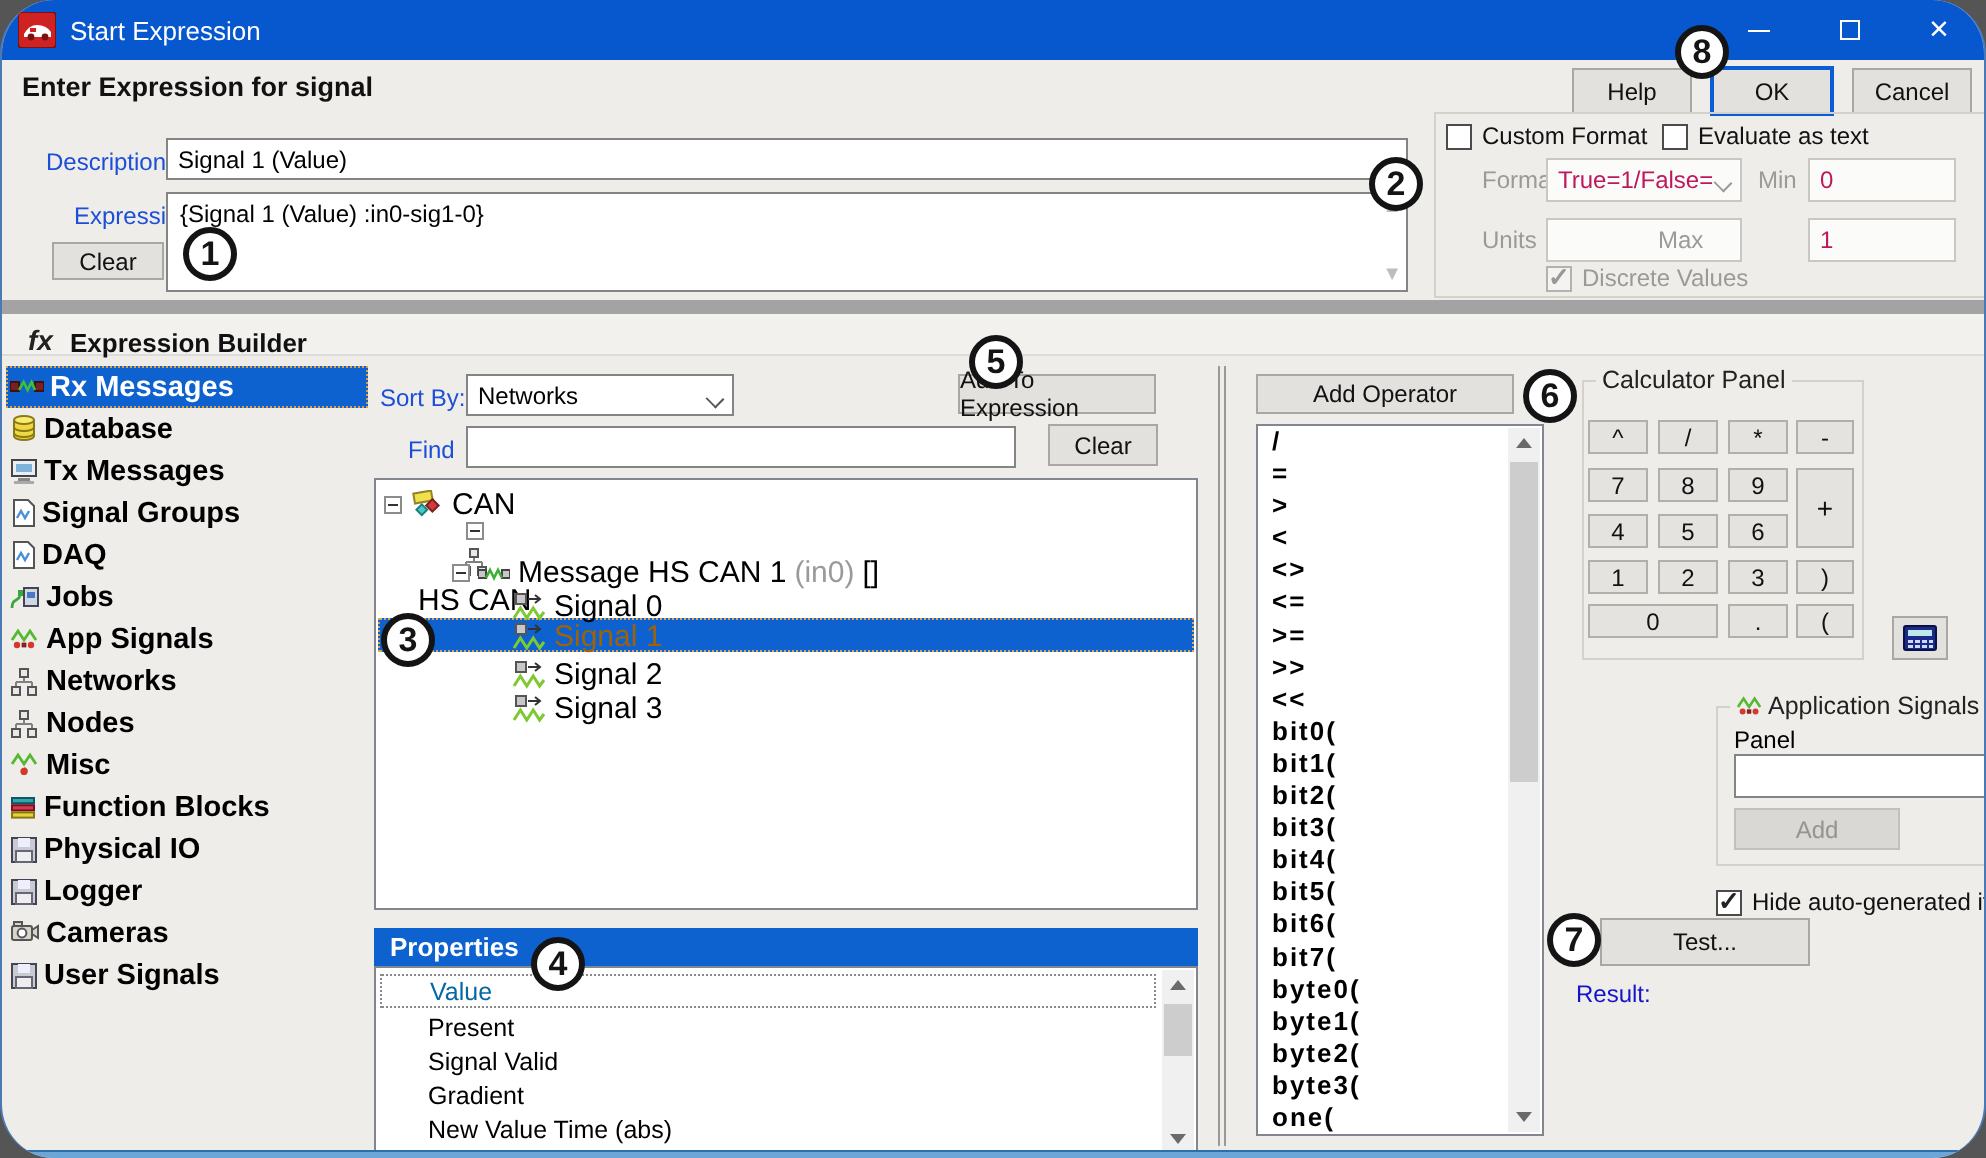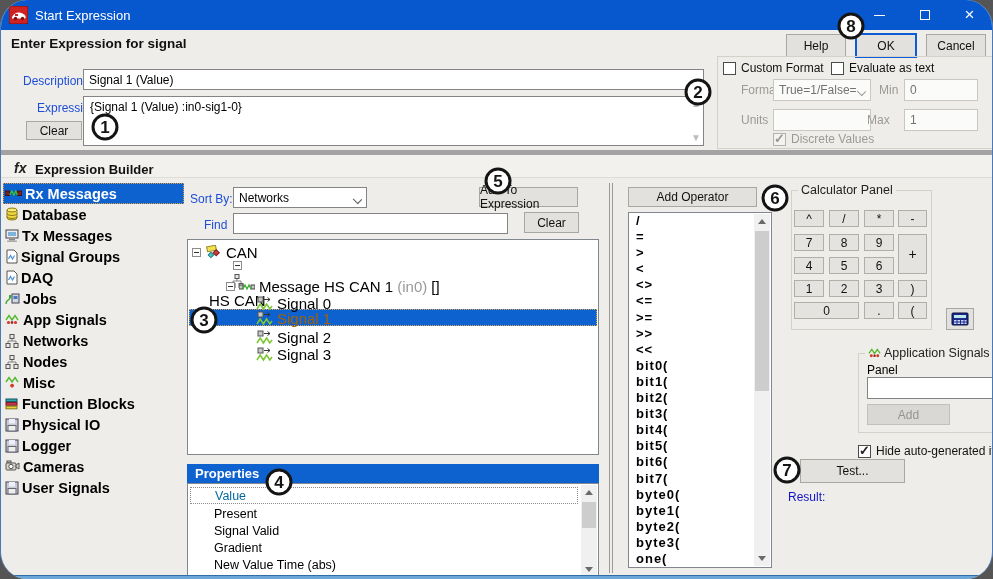--- a/index.html
+++ b/index.html
@@ -43,31 +43,31 @@
   .fmt-group { position:absolute; left:716px; top:56px; width:292px; height:93px; border:1px solid #d4d1cb; }
   .cb { width:13px; height:13px; background:#fff; border:1px solid #4b4b4b; display:inline-block; position:relative; flex:0 0 13px; }
   .cb.checked::after { content:"✓"; position:absolute; left:0px; top:-3px; font-size:13px; font-weight:bold; color:#222; }
   .cb.dis { border-color:#b4b2ad; background:#f4f3f1; }
   .cb.dis::after { color:#9a9894; }
   .cbrow { position:absolute; display:flex; align-items:center; gap:5px; font-size:12px; color:#111; }
   .cb-custom { left:722px; top:61px; } .cb-eval { left:830px; top:61px; }
   .cb-discrete { left:772px; top:132px; color:#9c9a95; }
   .fmt-lbl { position:absolute; color:#9c9a95; font-size:12px; }
   .l-format { left:740px; top:83px; } .l-units { left:740px; top:113px; }
-  .l-min { left:878px; top:83px; } .l-max { left:866px; top:113px; }
-  .dis-input { position:absolute; background:#fbfbfa; border:1px solid #c9c7c2; color:#737373; font-size:12px; padding:3px 5px; height:22px; }
+  .l-min { left:878px; top:83px; } .l-max { left:828px; top:113px; }
+  .dis-input { position:absolute; background:#fbfbfa; border:1px solid #c9c7c2; color:#be185d; font-size:12px; padding:3px 5px; height:22px; }
   .dd-format { left:772px; top:79px; width:98px; }
   .in-min { left:903px; top:79px; width:74px; }
   .in-units { left:772px; top:109px; width:98px; }
   .in-max { left:903px; top:109px; width:74px; }
   .dd-arrow { position:absolute; right:5px; top:8px; width:7px; height:7px; border-right:1.5px solid #9c9a95; border-bottom:1.5px solid #9c9a95; transform:rotate(45deg) scale(1,0.9); transform-origin:center; }
 
   
   .eb-header { position:absolute; left:0; top:150px; right:0; height:28px; background:#f2f1ee;
-    border-top:5px solid #a3a3a3; border-bottom:1px solid #dddbd5; }
+    border-top:7px solid #a3a3a3; border-bottom:1px solid #dddbd5; }
   .eb-fx { position:absolute; left:13px; top:5px; font-size:14px; font-weight:bold; font-style:italic; color:#222; }
   .eb-title { position:absolute; left:34px; top:7px; font-size:13px; font-weight:bold; color:#111; }
 
   
   .sidebar { position:absolute; left:2px; top:183px; width:181px; }
   .sb-item { height:21px; display:flex; align-items:center; gap:3px; font-size:14.5px; font-weight:bold; color:#000; padding-left:2px; }
   .sb-item.selected { background:#0e62cf; color:#fff; outline:1px dotted #e0a040; outline-offset:-1px; }
   .ic { display:inline-flex; flex:0 0 auto; }
 
   

